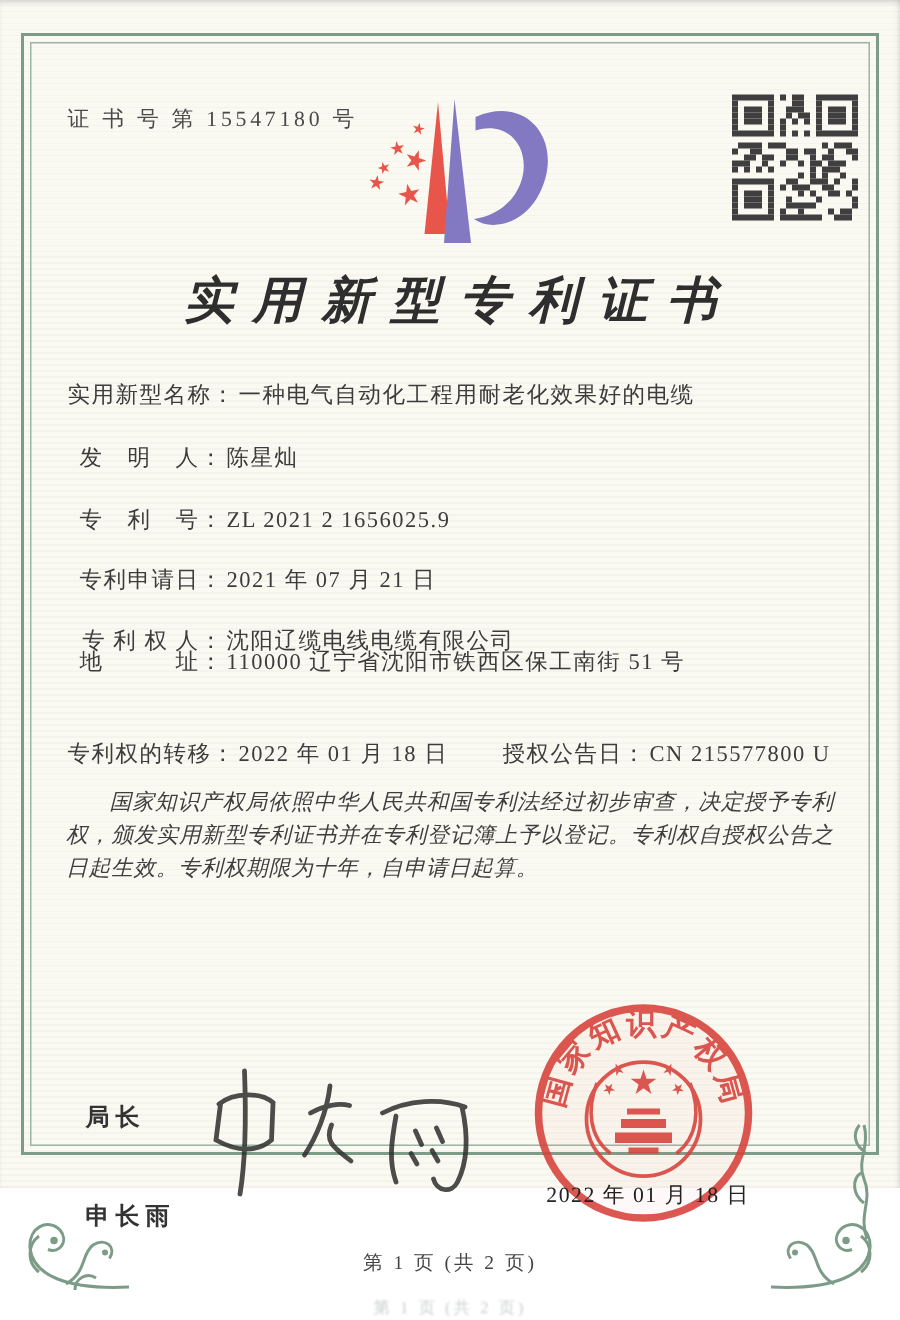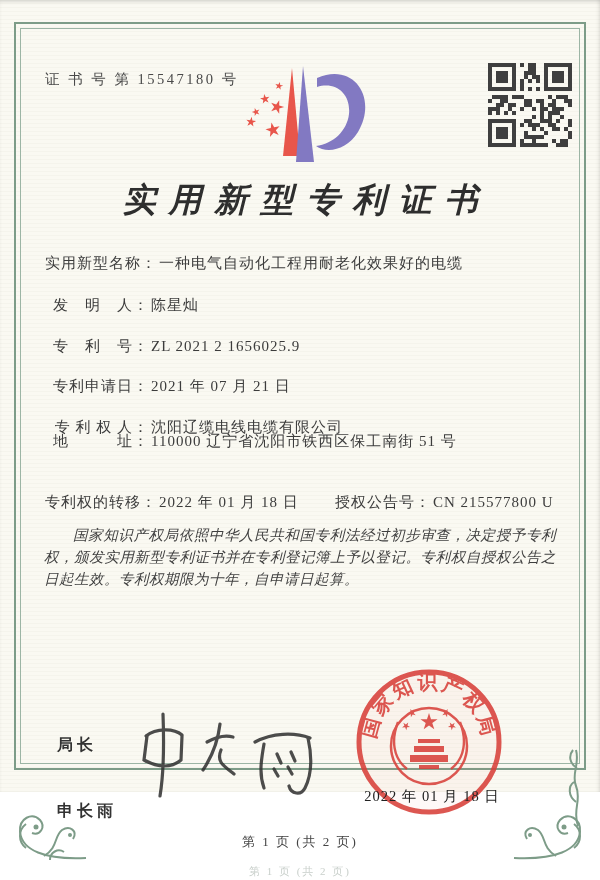--- a/index.html
+++ b/index.html
@@ -326,21 +326,21 @@
   </div>
   <div class="row" style="top:418px">
     <span class="lab">专 利 权 人：</span><span class="val">沈阳辽缆电线电缆有限公司</span>
   </div>
   <div class="row" style="top:432px">
     <span class="lab">地　　　址：</span><span class="val">110000 辽宁省沈阳市铁西区保工南街 51 号</span>
   </div>
   <div class="row" style="top:493px">
     <span class="lab">专利权的转移：</span><span class="val">2022 年 01 月 18 日</span>
     <span class="grant2">
-      <span class="lab" style="min-width:0">授权公告号：</span><span class="val">CN 215577800 U</span>
+      <span class="lab" style="min-width:0">授权公告日：</span><span class="val">CN 215577800 U</span>
     </span>
   </div>
 
   <div class="paras">
     <p>国家知识产权局依照中华人民共和国专利法经过初步审查，决定授予专利权，颁发实用新型专利证书并在专利登记簿上予以登记。专利权自授权公告之日起生效。专利权期限为十年，自申请日起算。</p>
   </div>
 
   <div class="signer-title">局长</div>
   <div class="signer-name">申长雨</div>
 

